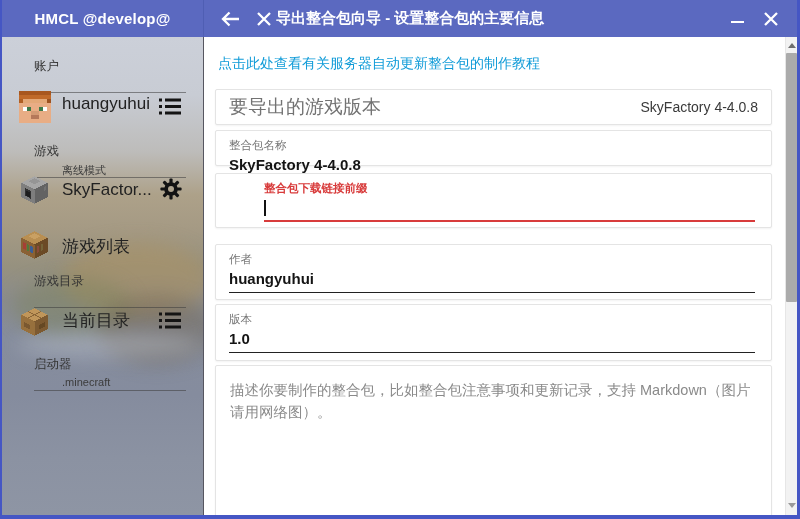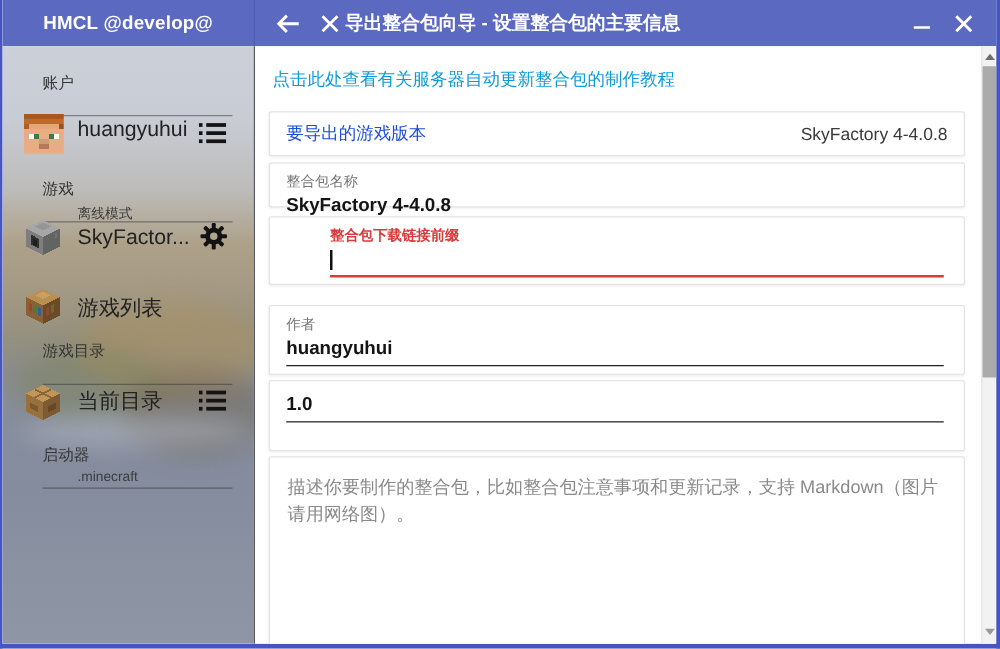--- a/index.html
+++ b/index.html
@@ -70,21 +70,21 @@
   .tutorial-link {
     display:block; margin-left: 3px; font-size: 14px; color: #0f9bd8;
     text-decoration: none; cursor: pointer; white-space: nowrap;
   }
   .card {
     width: 557px; background: #fff; border: 1px solid #e4e4e4; border-radius: 2px;
     box-shadow: 0 1px 2px rgba(0,0,0,.05);
   }
   .version-row { margin-top: 16px; height: 36px; display:flex; align-items:center;
     justify-content: space-between; padding: 0 13px; }
-  .vr-label { font-size: 14px; color: #1d4ed8; }
+  .vr-label { font-size: 19px; color: #737373; }
   .vr-value { font-size: 14px; color: #3a3a3a; }
 
   .field { padding: 7px 16px 0 13px; height: 36px; margin-top: 5px; }
   .field-label { font-size: 11.5px; color: #757575; }
   .field-input { position: relative; height: 20px; margin-top: 2px; cursor: text; }
   .field-value { font-size: 15px; font-weight: bold; color: #141414; line-height: 20px; }
   .field-underline { border-bottom: 1px solid #222; margin-top: 3px; }
 
   .field.error { height: 55px; margin-top: 7px; padding-left: 48px; }
   .field.error .field-label { color: #d83b3b; font-weight: bold; }
@@ -302,20 +302,21 @@
 
       <div class="card field field-author">
         <div class="field-label">作者</div>
         <div class="field-input">
           <span class="field-value">huangyuhui</span>
         </div>
         <div class="field-underline"></div>
       </div>
 
       <div class="card field field-version">
+        <div class="field-label">版本</div>
         <div class="field-input">
           <span class="field-value">1.0</span>
         </div>
         <div class="field-underline"></div>
       </div>
 
       <div class="card desc-card">
         <textarea placeholder="描述你要制作的整合包，比如整合包注意事项和更新记录，支持 Markdown（图片请用网络图）。" style=""></textarea>
       </div>
 

